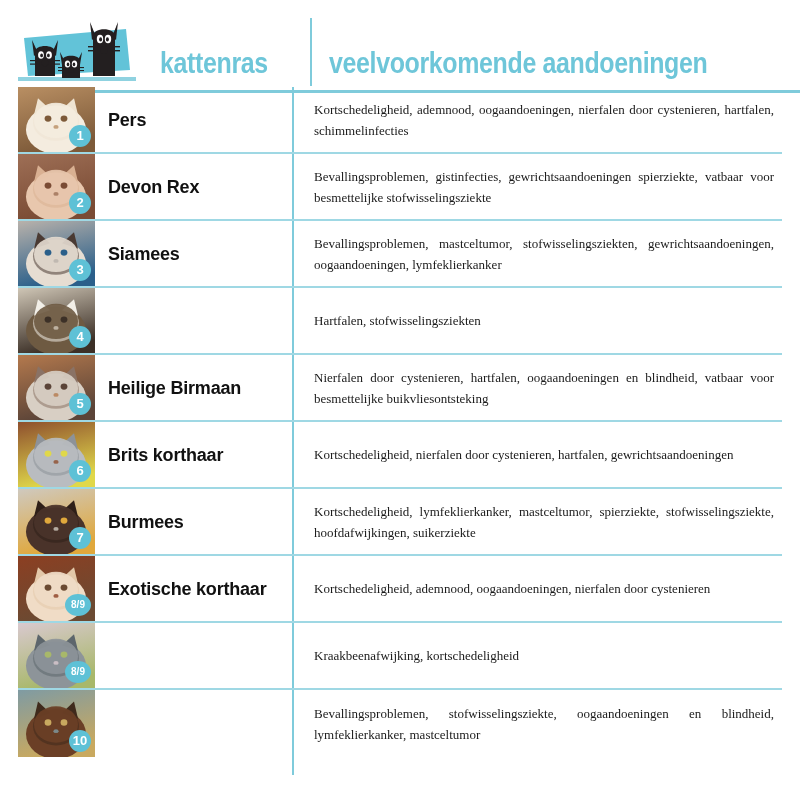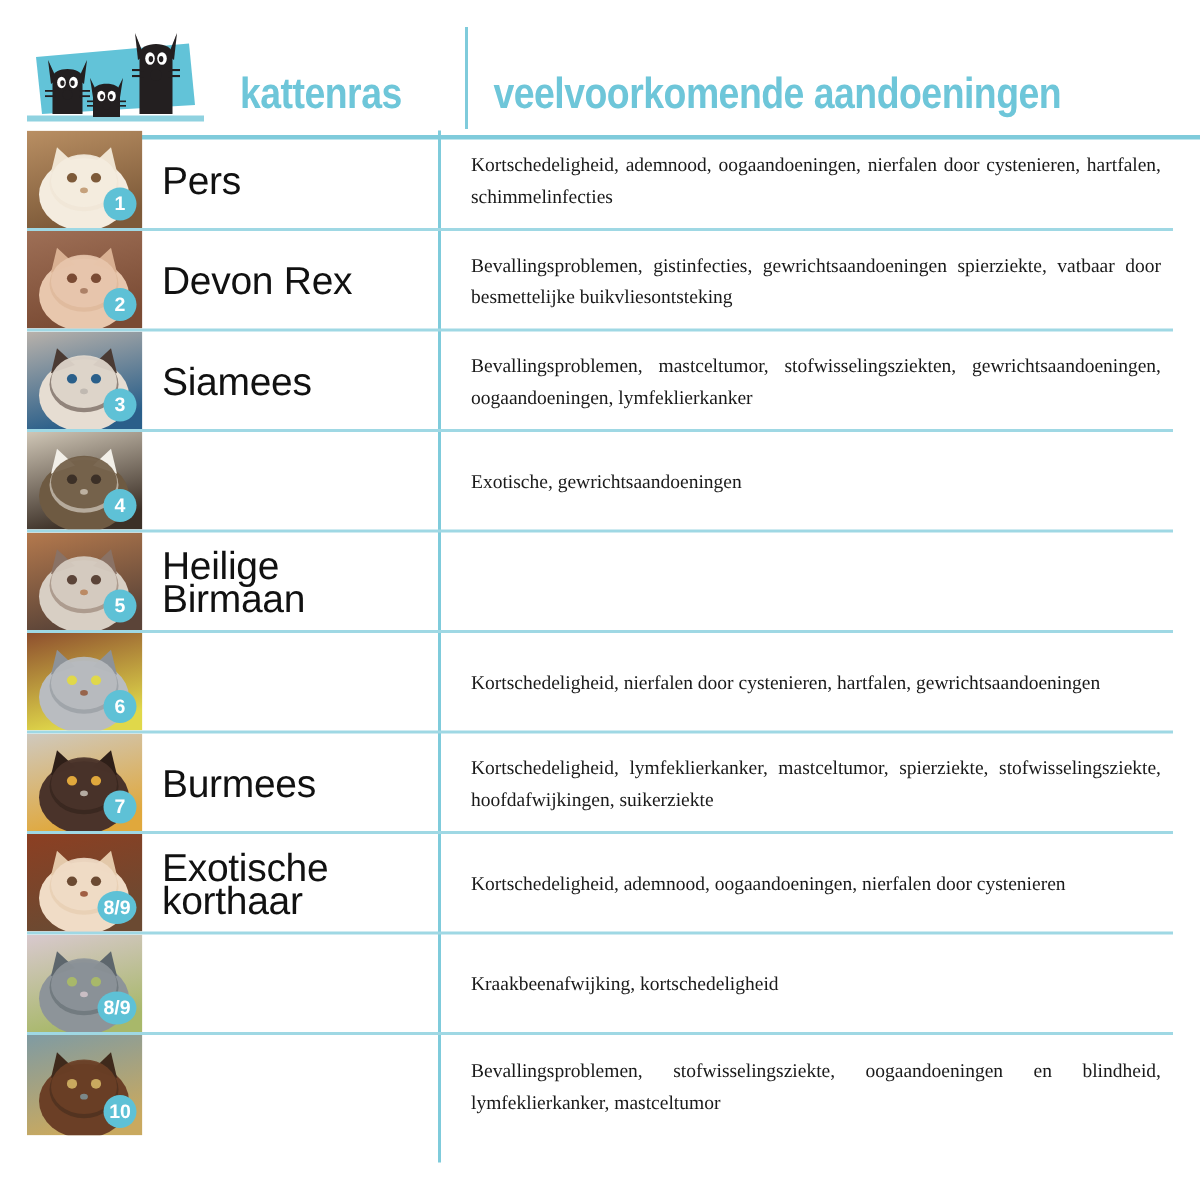--- a/index.html
+++ b/index.html
@@ -145,31 +145,31 @@
     color: #ffffff;
     font-family: "Liberation Sans Narrow", "Liberation Sans", sans-serif;
     font-weight: bold;
     font-size: 13px;
     line-height: 22px;
     text-align: center;
   }
   .badge.wide {
     width: 26px;
     border-radius: 50%;
-    font-size: 13px;
+    font-size: 10px;
     line-height: 22px;
   }
 
   .breed-name {
     flex: 1 1 auto;
     padding-left: 13px;
     padding-right: 6px;
     font-family: "Liberation Sans Narrow", "Liberation Sans", sans-serif;
-    font-weight: normal;
-    font-size: 26px;
+    font-weight: bold;
+    font-size: 18px;
     line-height: 22px;
     color: #111111;
     letter-spacing: -0.2px;
   }
 
   .cell-cond {
     flex: 1 1 auto;
     display: flex;
     align-items: center;
     padding: 6px 8px 6px 22px;
@@ -321,21 +321,21 @@
                 <ellipse cx="30" cy="34" rx="3.4" ry="3.4" fill="#7a4b34"></ellipse>
                 <ellipse cx="46" cy="34" rx="3.4" ry="3.4" fill="#7a4b34"></ellipse>
                 <ellipse cx="38" cy="43" rx="2.6" ry="2" fill="#9e6f56" opacity="0.8"></ellipse>
               </svg>
             </div>
             <div class="badge">2</div>
           </div>
           <div class="breed-name">Devon Rex</div>
         </div>
         <div class="cell-cond">
-          <div class="cond-text">Bevallingsproblemen, gistinfecties, gewrichtsaandoeningen spierziekte, vatbaar door besmettelijke buikvliesontsteking</div>
+          <div class="cond-text">Bevallingsproblemen, gistinfecties, gewrichtsaandoeningen spierziekte, vatbaar voor besmettelijke stofwisselingsziekte</div>
         </div>
       </div>
       <div class="row">
         <div class="cell-breed">
           <div class="thumb-wrap">
             <div class="thumb">
               <svg viewBox="0 0 77 70" preserveAspectRatio="none" xmlns="http://www.w3.org/2000/svg">
                 <defs>
                   <linearGradient id="g2" x1="0" y1="0" x2="0.3" y2="1">
                     <stop offset="0%" stop-color="#b9b2ab"></stop>
@@ -380,21 +380,21 @@
                 <ellipse cx="38" cy="36" rx="22" ry="19" fill="#6e5a42" opacity="0.9"></ellipse>
                 <ellipse cx="30" cy="34" rx="3.4" ry="3.4" fill="#3c3027"></ellipse>
                 <ellipse cx="46" cy="34" rx="3.4" ry="3.4" fill="#3c3027"></ellipse>
                 <ellipse cx="38" cy="43" rx="2.6" ry="2" fill="#cfc6b6" opacity="0.8"></ellipse>
               </svg>
             </div>
             <div class="badge">4</div>
           </div>
         </div>
         <div class="cell-cond">
-          <div class="cond-text">Exotische, gewrichtsaandoeningen</div>
+          <div class="cond-text">Hartfalen, stofwisselingsziekten</div>
         </div>
       </div>
       <div class="row">
         <div class="cell-breed">
           <div class="thumb-wrap">
             <div class="thumb">
               <svg viewBox="0 0 77 70" preserveAspectRatio="none" xmlns="http://www.w3.org/2000/svg">
                 <defs>
                   <linearGradient id="g4" x1="0" y1="0" x2="0.3" y2="1">
                     <stop offset="0%" stop-color="#b4794d"></stop>
@@ -409,20 +409,23 @@
                 <ellipse cx="38" cy="36" rx="22" ry="19" fill="#d8cfc4" opacity="0.9"></ellipse>
                 <ellipse cx="30" cy="34" rx="3.4" ry="3.4" fill="#5b4438"></ellipse>
                 <ellipse cx="46" cy="34" rx="3.4" ry="3.4" fill="#5b4438"></ellipse>
                 <ellipse cx="38" cy="43" rx="2.6" ry="2" fill="#b4794d" opacity="0.8"></ellipse>
               </svg>
             </div>
             <div class="badge">5</div>
           </div>
           <div class="breed-name">Heilige Birmaan</div>
         </div>
+        <div class="cell-cond">
+          <div class="cond-text">Nierfalen door cystenieren, hartfalen, oogaandoeningen en blindheid, vatbaar voor besmettelijke buikvliesontsteking</div>
+        </div>
       </div>
       <div class="row">
         <div class="cell-breed">
           <div class="thumb-wrap">
             <div class="thumb">
               <svg viewBox="0 0 77 70" preserveAspectRatio="none" xmlns="http://www.w3.org/2000/svg">
                 <defs>
                   <linearGradient id="g5" x1="0" y1="0" x2="0.3" y2="1">
                     <stop offset="0%" stop-color="#8e4f2e"></stop>
                     <stop offset="100%" stop-color="#e0d84a"></stop>
@@ -434,20 +437,21 @@
                 <path d="M16,30 L20,12 L32,24 Z" fill="#8d9298"></path>
                 <path d="M60,30 L56,12 L44,24 Z" fill="#8d9298"></path>
                 <ellipse cx="38" cy="36" rx="22" ry="19" fill="#b9bcc0" opacity="0.9"></ellipse>
                 <ellipse cx="30" cy="34" rx="3.4" ry="3.4" fill="#e0d84a"></ellipse>
                 <ellipse cx="46" cy="34" rx="3.4" ry="3.4" fill="#e0d84a"></ellipse>
                 <ellipse cx="38" cy="43" rx="2.6" ry="2" fill="#8e4f2e" opacity="0.8"></ellipse>
               </svg>
             </div>
             <div class="badge">6</div>
           </div>
+          <div class="breed-name">Brits korthaar</div>
         </div>
         <div class="cell-cond">
           <div class="cond-text">Kortschedeligheid, nierfalen door cystenieren, hartfalen, gewrichtsaandoeningen</div>
         </div>
       </div>
       <div class="row">
         <div class="cell-breed">
           <div class="thumb-wrap">
             <div class="thumb">
               <svg viewBox="0 0 77 70" preserveAspectRatio="none" xmlns="http://www.w3.org/2000/svg">

